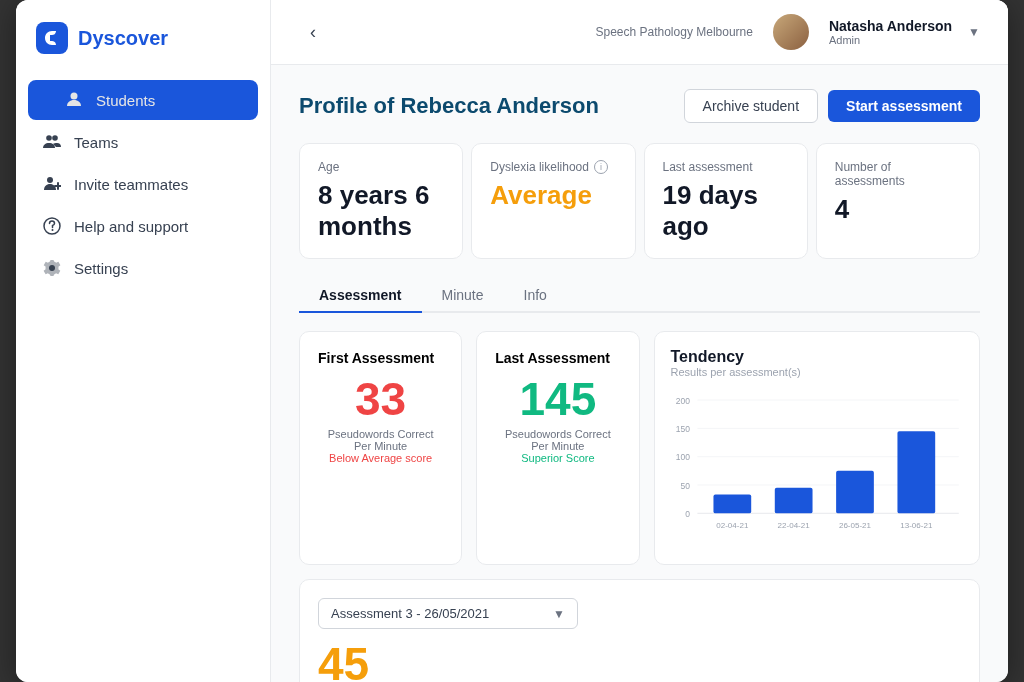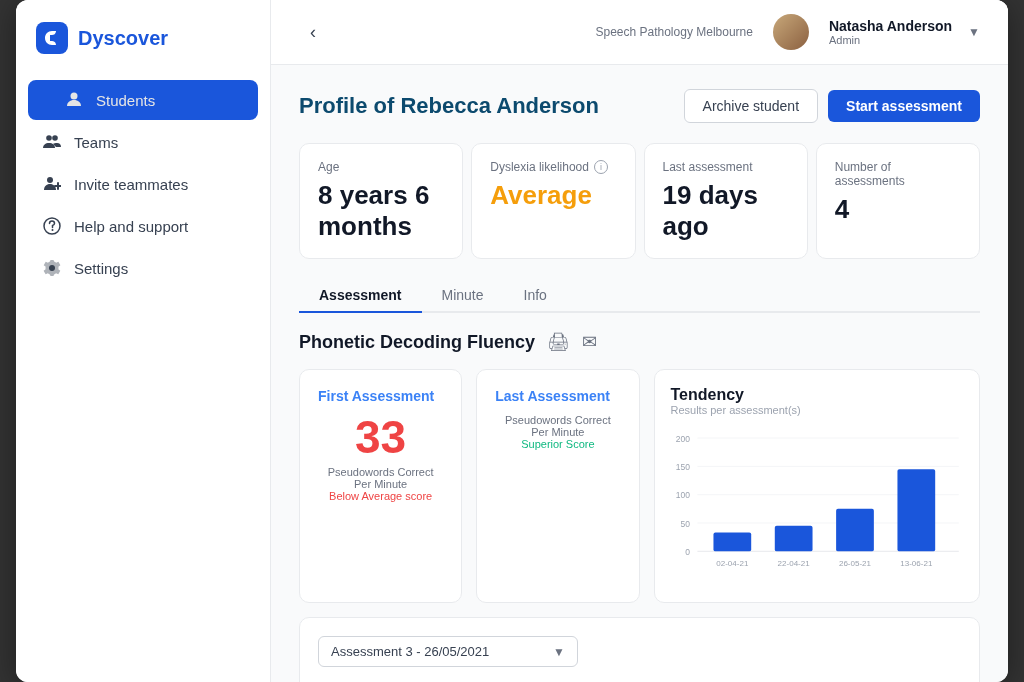--- a/index.html
+++ b/index.html
@@ -43,21 +43,21 @@
     .tabs { display: flex; gap: 0; margin-bottom: 18px; border-bottom: 2px solid #e8eaed; }
     .tab { padding: 8px 20px; font-size: 14px; font-weight: 500; color: #6b7280; cursor: pointer; border-bottom: 2px solid transparent; margin-bottom: -2px; }
     .tab.active { color: #111827; border-bottom: 2px solid #1a56db; font-weight: 600; background: #fff; border-radius: 6px 6px 0 0; background: transparent; }
     
     .section-header { display: flex; align-items: center; gap: 12px; margin-bottom: 16px; }
     .section-title { font-size: 18px; font-weight: 700; color: #111827; }
     .section-icon { font-size: 18px; color: #6b7280; cursor: pointer; }
     
     .cards-row { display: grid; grid-template-columns: 1fr 1fr 2fr; gap: 14px; }
     .assess-card { background: #fff; border: 1px solid #e8eaed; border-radius: 10px; padding: 18px; }
-    .assess-card-title { font-size: 14px; font-weight: 700; color: #3b82f6; margin-bottom: 10px; }
+    .assess-card-title { font-size: 14px; font-weight: 700; color: #000000; margin-bottom: 10px; }
     .assess-score { font-size: 46px; font-weight: 700; line-height: 1; margin-bottom: 6px; }
     .score-red { color: #ef4444; }
     .score-green { color: #10b981; }
     .score-orange { color: #f59e0b; }
     .assess-sublabel { font-size: 11px; color: #6b7280; text-align: center; }
     .assess-quality-label { font-size: 11px; text-align: center; }
     .below-avg { color: #ef4444; }
     .superior { color: #10b981; }
     
     .dropdown-row { display: flex; align-items: center; gap: 10px; margin-bottom: 12px; }
@@ -198,40 +198,36 @@
           <div class="stat-value">4</div>
         </div>
       </div>
 
       <div class="tabs">
         <div class="tab active">Assessment</div>
         <div class="tab">Minute</div>
         <div class="tab">Info</div>
       </div>
 
-      <div class="section-header">
-        <span class="section-title">Phonetic Decoding Fluency</span>
-        <span class="section-icon">🖨</span>
-        <span class="section-icon">✉</span>
-      </div>
 
       <div class="cards-row">
 
         <div class="assess-card">
           <div class="assess-card-title">First Assessment</div>
           <div class="assess-card-inner">
             <div class="assess-score score-red">33</div>
             <div class="assess-sublabel">Pseudowords Correct Per Minute</div>
             <div class="assess-quality-label below-avg">Below Average score</div>
           </div>
         </div>
 
         <div class="assess-card">
           <div class="assess-card-title">Last Assessment</div>
           <div class="assess-card-inner">
+            <div class="assess-score score-green">145</div>
             <div class="assess-sublabel">Pseudowords Correct Per Minute</div>
             <div class="assess-quality-label superior">Superior Score</div>
           </div>
         </div>
 
         <div class="chart-card">
           <div class="chart-title">Tendency</div>
           <div class="chart-subtitle">Results per assessment(s)</div>
           <div class="chart-area">
             <svg class="chart-svg" viewBox="0 0 310 160">

